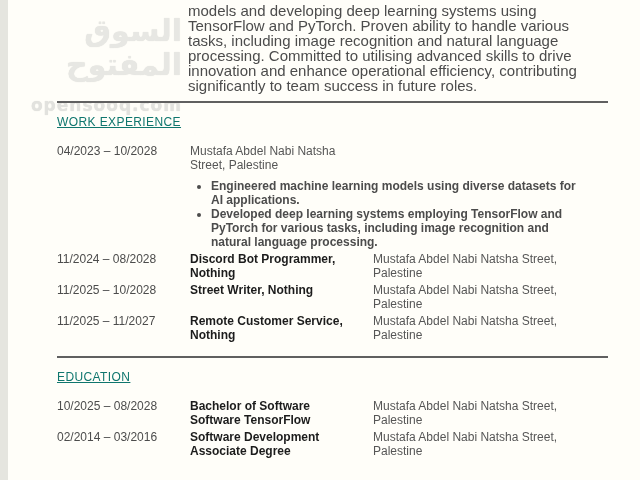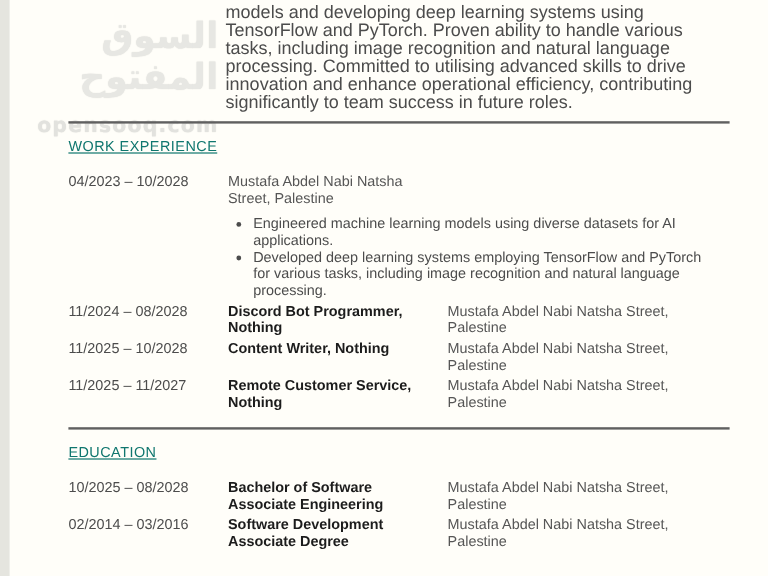--- a/index.html
+++ b/index.html
@@ -78,20 +78,21 @@
   }
   .entry .date  { color: #4c4c4c; }
   .entry .title { color: #1c1c1c; font-weight: bold; }
   .entry .title .tline { display: block; }
   .entry .loc   { color: #565656; }
   .bullets {
     margin: 7px 0 0 133px;
     padding-left: 21px;
     width: 397px;
     list-style: disc outside;
+    font-weight: bold;
   }
   .bullets li {
     font-size: 12px;
     line-height: 14px;
     color: #4c4c4c;
   }
   .bullets li::marker { color: #4c4c4c; }
 </style>
 </head>
 <body>
@@ -130,21 +131,21 @@
         <span class="tline">Nothing</span>
       </div>
       <div class="loc">Mustafa Abdel Nabi Natsha Street, Palestine</div>
     </div>
   </div>
 
   <div class="entry-block">
     <div class="entry">
       <div class="date">11/2025 – 10/2028</div>
       <div class="title">
-        <span class="tline">Content Writer, Nothing</span>
+        <span class="tline">Street Writer, Nothing</span>
       </div>
       <div class="loc">Mustafa Abdel Nabi Natsha Street, Palestine</div>
     </div>
   </div>
 
   <div class="entry-block">
     <div class="entry">
       <div class="date">11/2025 – 11/2027</div>
       <div class="title">
         <span class="tline">Remote Customer Service,</span>
@@ -156,21 +157,21 @@
 
   <hr class="rule pre-education">
 
   <div class="section-heading">EDUCATION</div>
 
   <div class="entry-block">
     <div class="entry">
       <div class="date">10/2025 – 08/2028</div>
       <div class="title">
         <span class="tline">Bachelor of Software</span>
-        <span class="tline">Associate Engineering</span>
+        <span class="tline">Software TensorFlow</span>
       </div>
       <div class="loc">Mustafa Abdel Nabi Natsha Street, Palestine</div>
     </div>
   </div>
 
   <div class="entry-block">
     <div class="entry">
       <div class="date">02/2014 – 03/2016</div>
       <div class="title">
         <span class="tline">Software Development</span>

